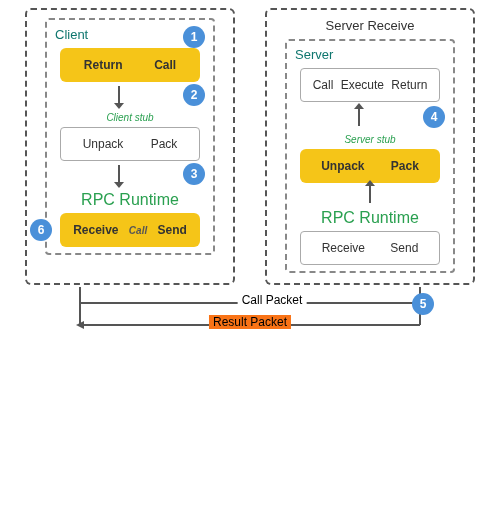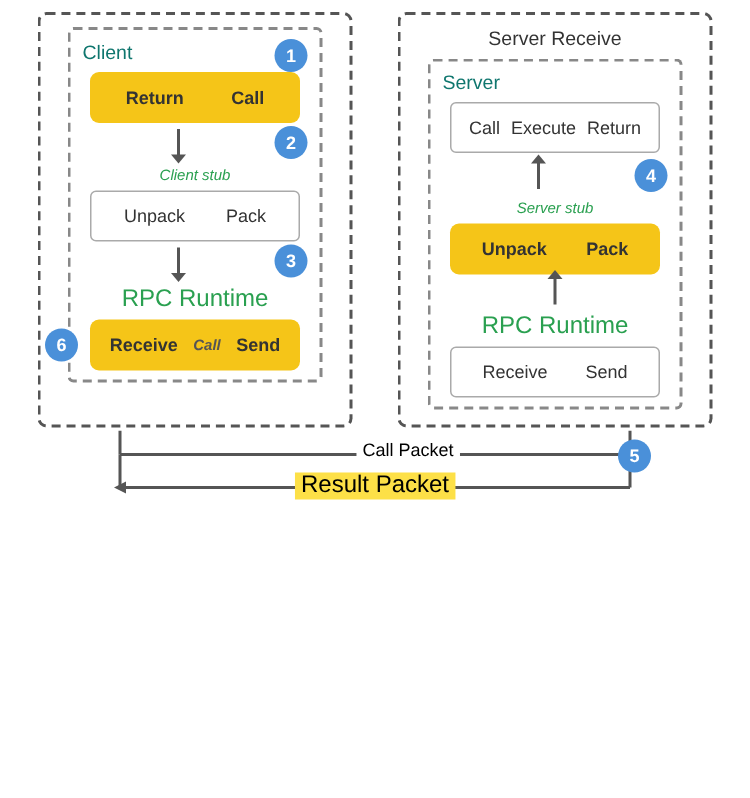--- a/index.html
+++ b/index.html
@@ -287,16 +287,16 @@
       <polygon points="64,34 56,38 64,42" fill="#555"></polygon>
     </svg>
 
     
     <div style="position:absolute;top:6px;left:50%;transform:translateX(-50%);font-size:12px;background:#fff;padding:0 4px;margin-left:22px;">Call Packet</div>
 
     
     <div class="circle-badge" style="position:absolute;right:46px;top:6px;">5</div>
 
     
-    <div style="position:absolute;top:28px;left:50%;transform:translateX(-50%);font-size:16px;background:#fde047;padding:0 4px;">Result Packet</div>
+    <div style="position:absolute;top:28px;left:50%;transform:translateX(-50%);font-size:12px;background:#f97316;padding:0 4px;">Result Packet</div>
   </div>
 
 </div>
 
 </body></html>

